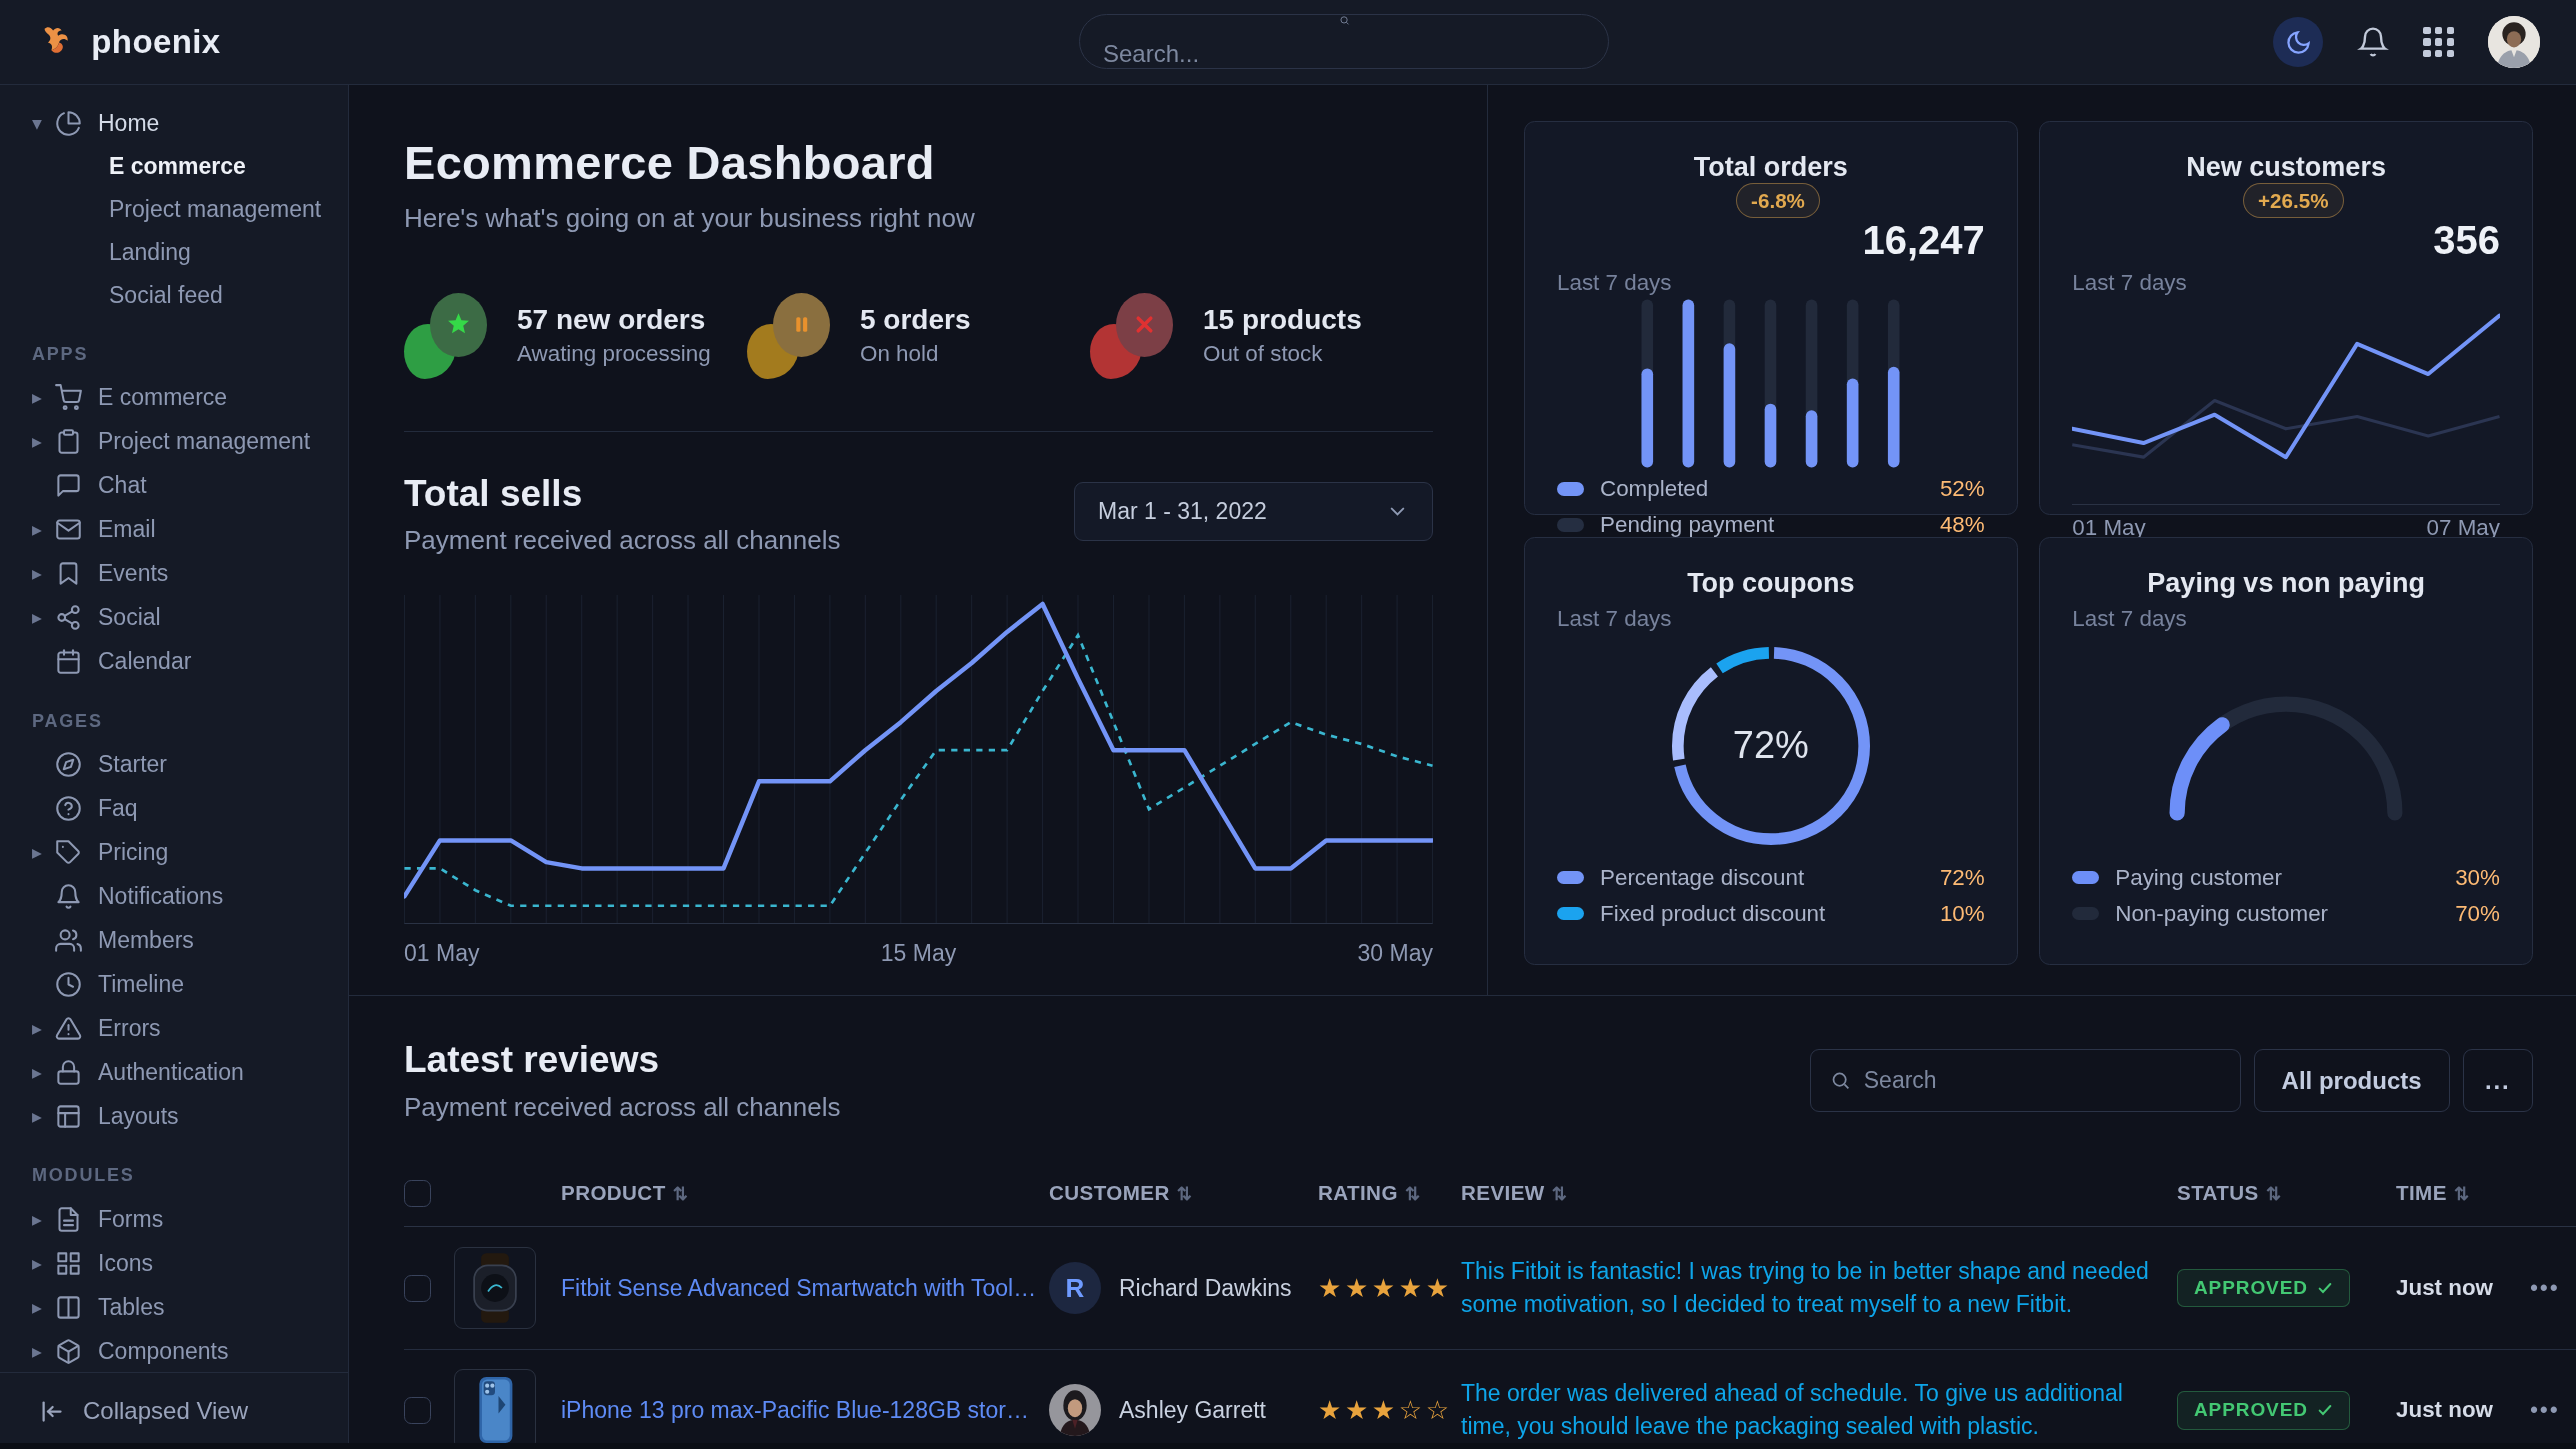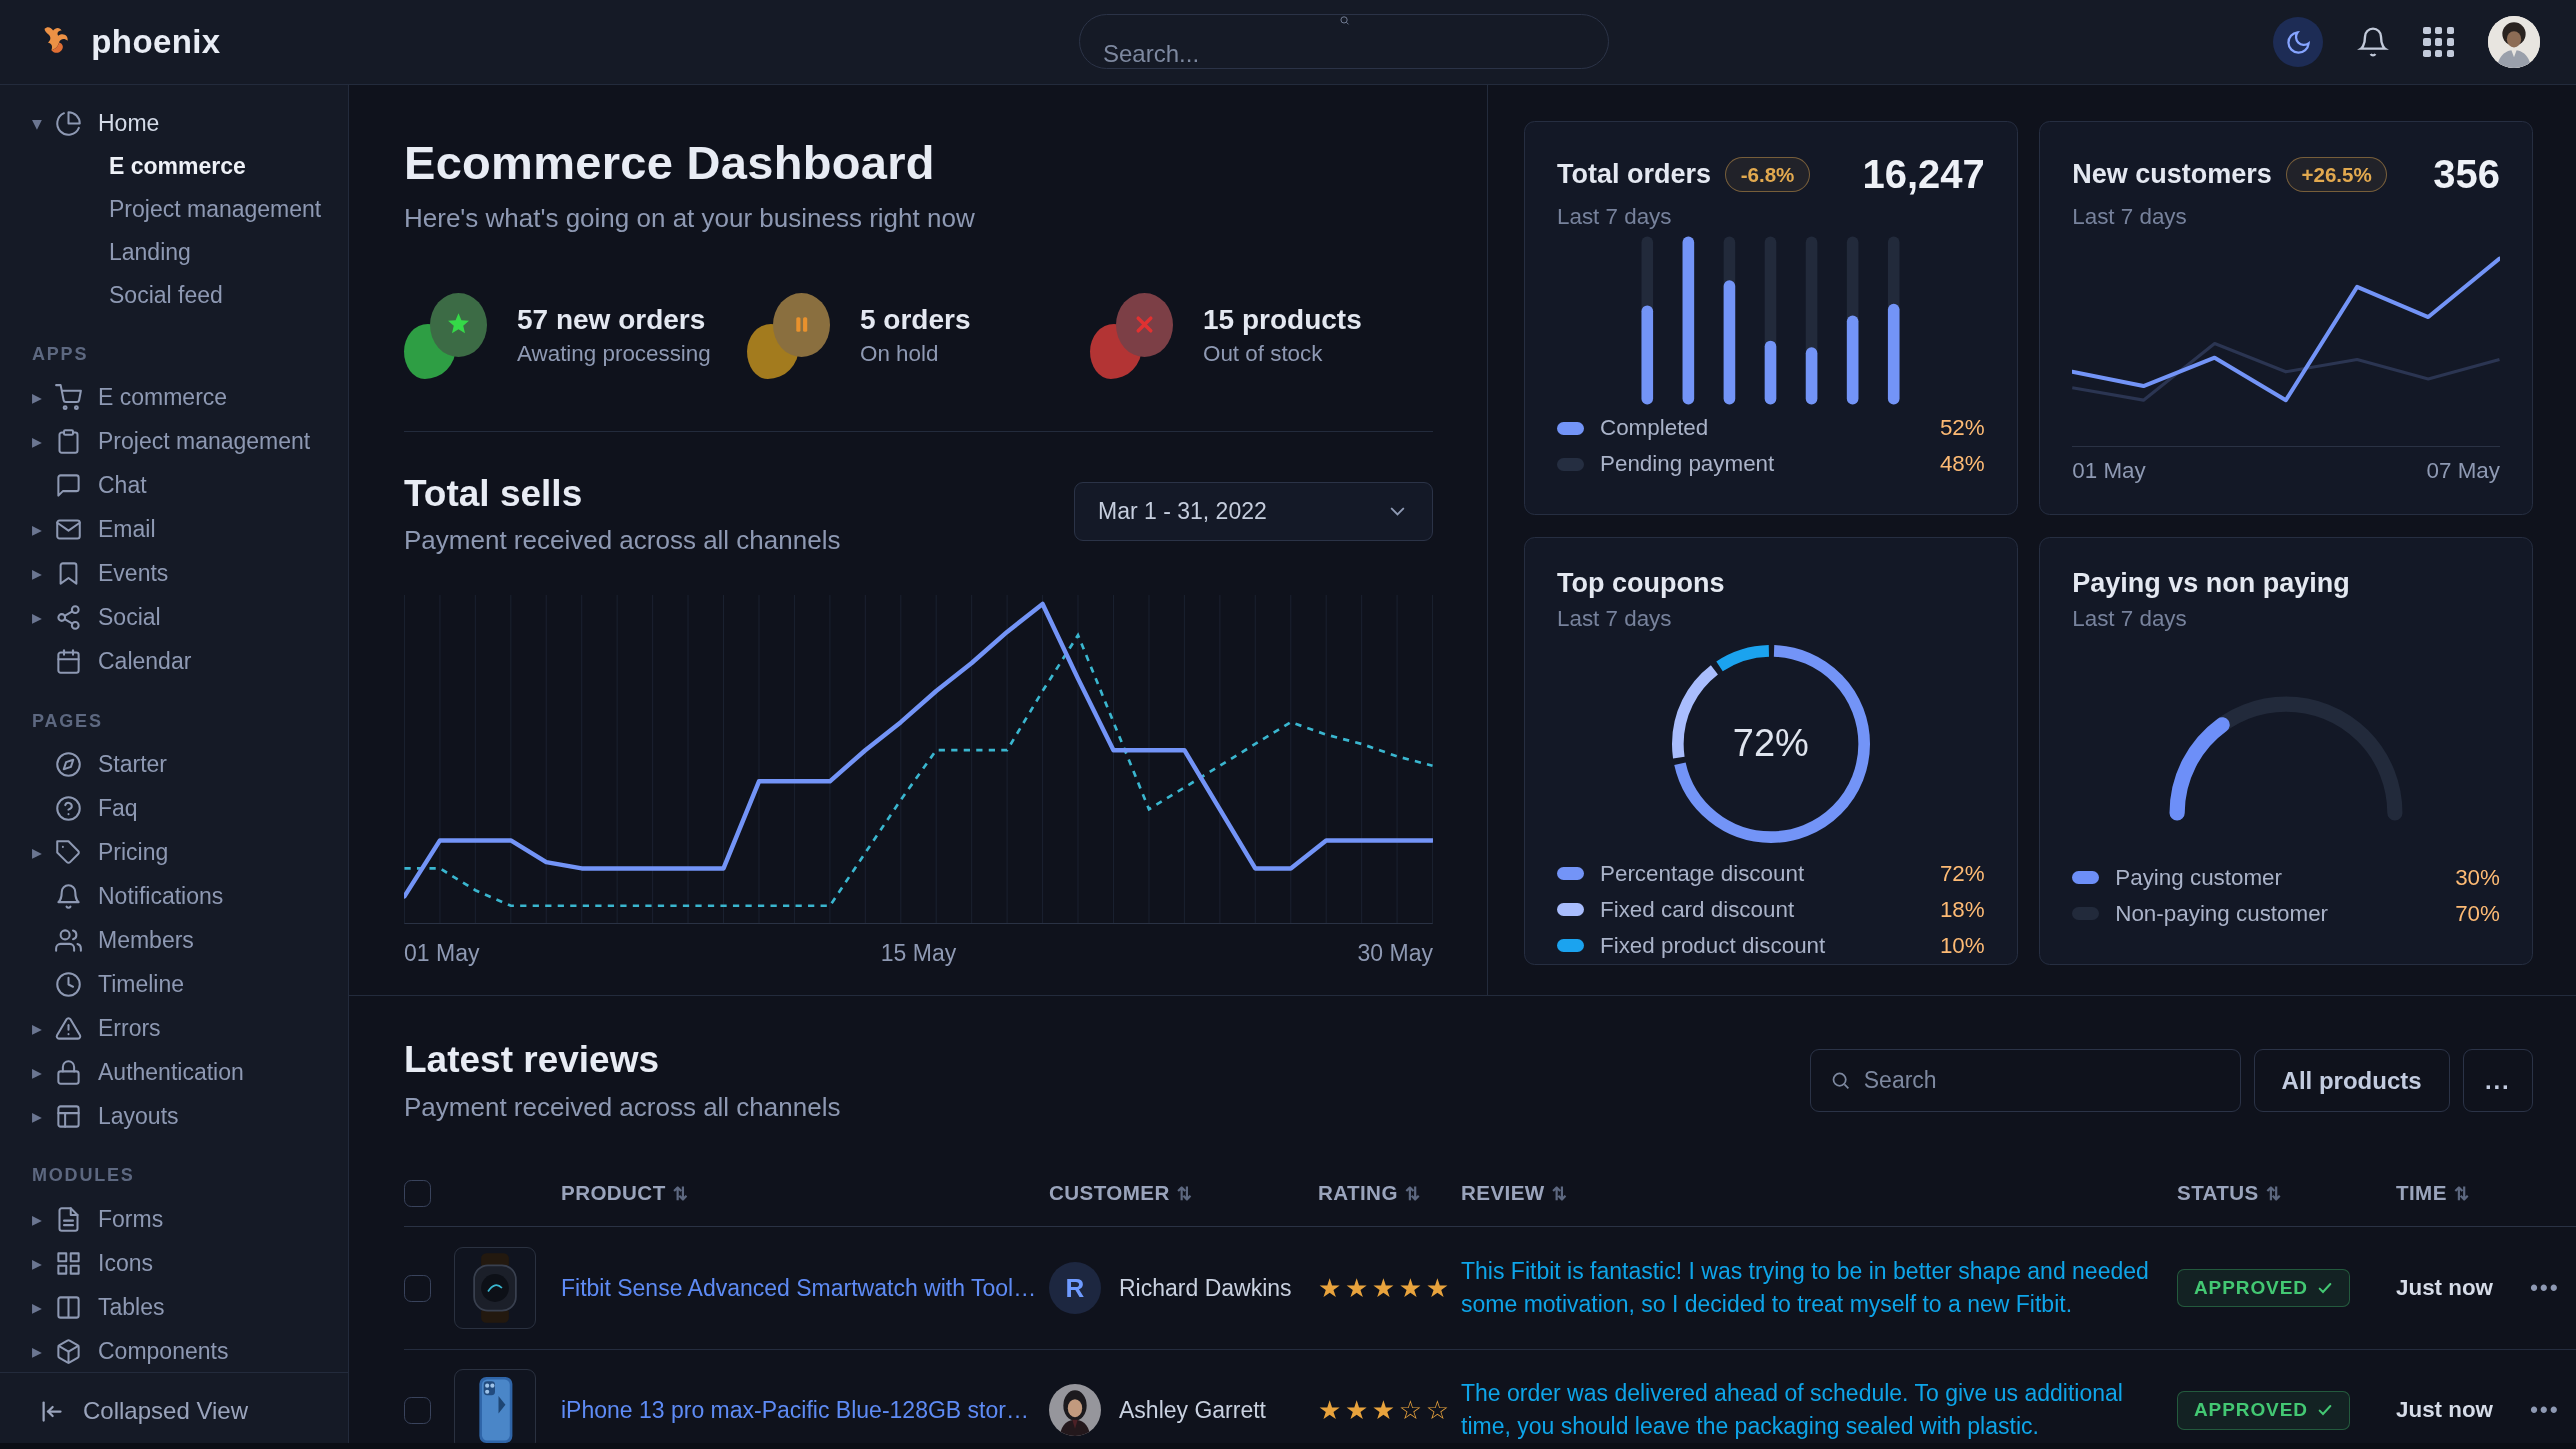--- a/index.html
+++ b/index.html
@@ -68,21 +68,21 @@
     border-radius:9px; display:flex; align-items:center; padding:0 23px; font-size:23px; color:#c5cddd; cursor:pointer; }
   .date-select svg { margin-left:auto; width:23px; height:23px; stroke:#8e99b3; fill:none; }
 
   .sells-chart { margin-top:39px; position:relative; }
   .sells-labels { display:flex; justify-content:space-between; margin-top:12.5px; font-size:23px; color:#8e99b3; }
 
   
   .cards-col { flex:1; padding:36px 43px 0 36px; display:grid; grid-template-columns:1fr 1fr; gap:21.5px; align-content:start; }
   .card { background:#131826; border:0.9px solid #262e41; border-radius:10.7px; padding:30px 32px; display:flex; flex-direction:column; }
   .card.h1 { height:394px; } .card.h2 { height:428px; }
-  .card-head { display:flex; align-items:center; }
+  .card-head { display:flex; align-items:center;flex-direction:column; }
   .card-title { font-size:27px; font-weight:700; color:#e4e8f1; }
   .badge { margin-left:14.3px; padding:4.5px 14.3px; border-radius:19.7px; font-size:20.6px; font-weight:700;
     color:#e2a94f; border:0.9px solid rgba(226,169,79,.45); background:rgba(226,169,79,.07); }
   .card-value { margin-left:auto; font-size:40px; font-weight:700; color:#eef1f7; }
   .card-period { margin-top:7.2px; font-size:22.4px; color:#77829c; }
   .bars-wrap { flex:1; display:flex; align-items:center; justify-content:center; }
   .legend { margin-top:auto; padding-bottom:1.8px; }
   .legend-row { display:flex; align-items:center; font-size:22.4px; color:#aab3c9; height:36px; }
   .legend-row .sw { width:27px; height:13.4px; border-radius:7.2px; margin-right:16px; }
   .legend-row .lv { margin-left:auto; color:#fdba74; }
@@ -609,25 +609,20 @@
             </svg>
           <span class="donut-center">72%</span>
         </div>
         <div class="legend" id="coupons-legend">
             <div class="legend-row">
        <span class="sw" style="background:#7394f7"></span>
        <span>Percentage discount</span>
        <span class="lv">72%</span>
      </div>
             <div class="legend-row">
-       <span class="sw" style="background:#a9bdfd"></span>
-       <span>Fixed card discount</span>
-       <span class="lv">18%</span>
-     </div>
-            <div class="legend-row">
        <span class="sw" style="background:#1ba3ef"></span>
        <span>Fixed product discount</span>
        <span class="lv">10%</span>
      </div>
           </div>
       </div>
 
       <div class="card h2">
         <div class="card-head">
           <span class="card-title">Paying vs non paying</span>

